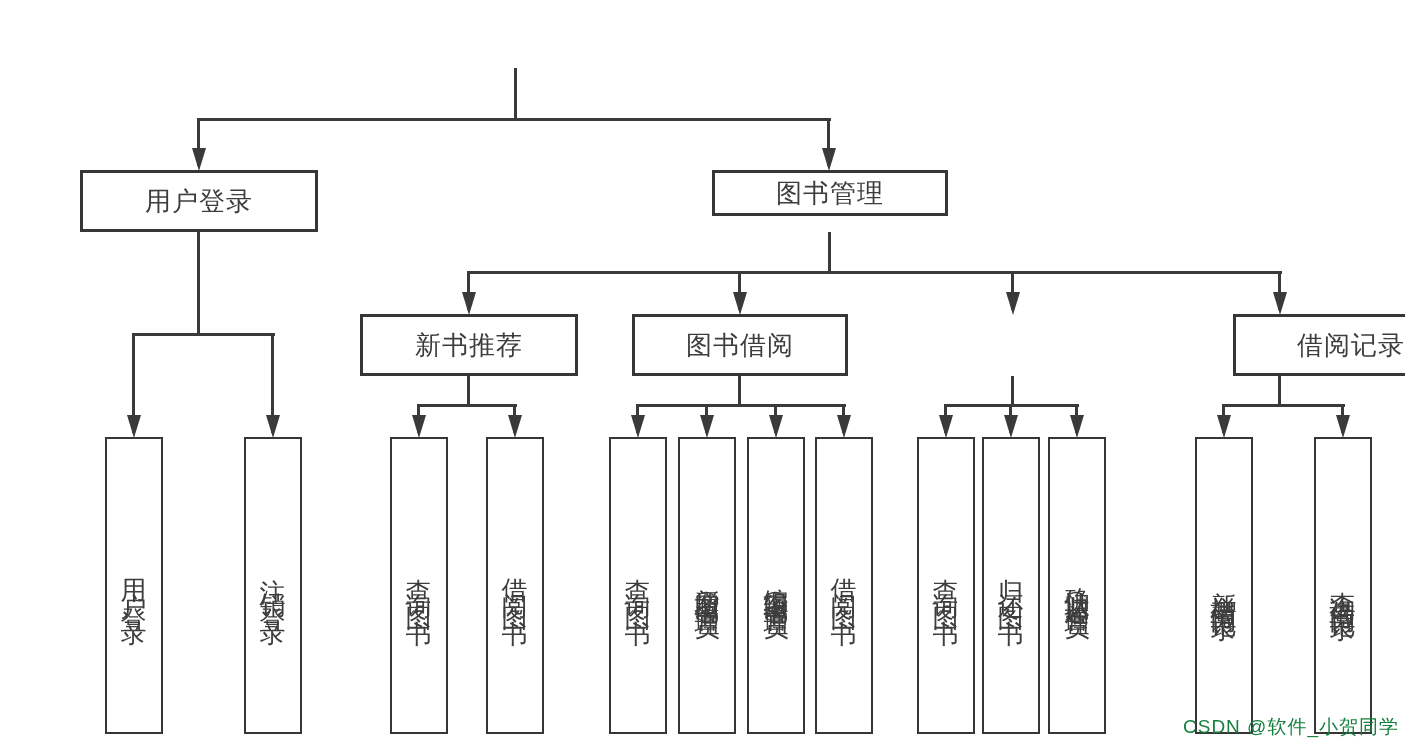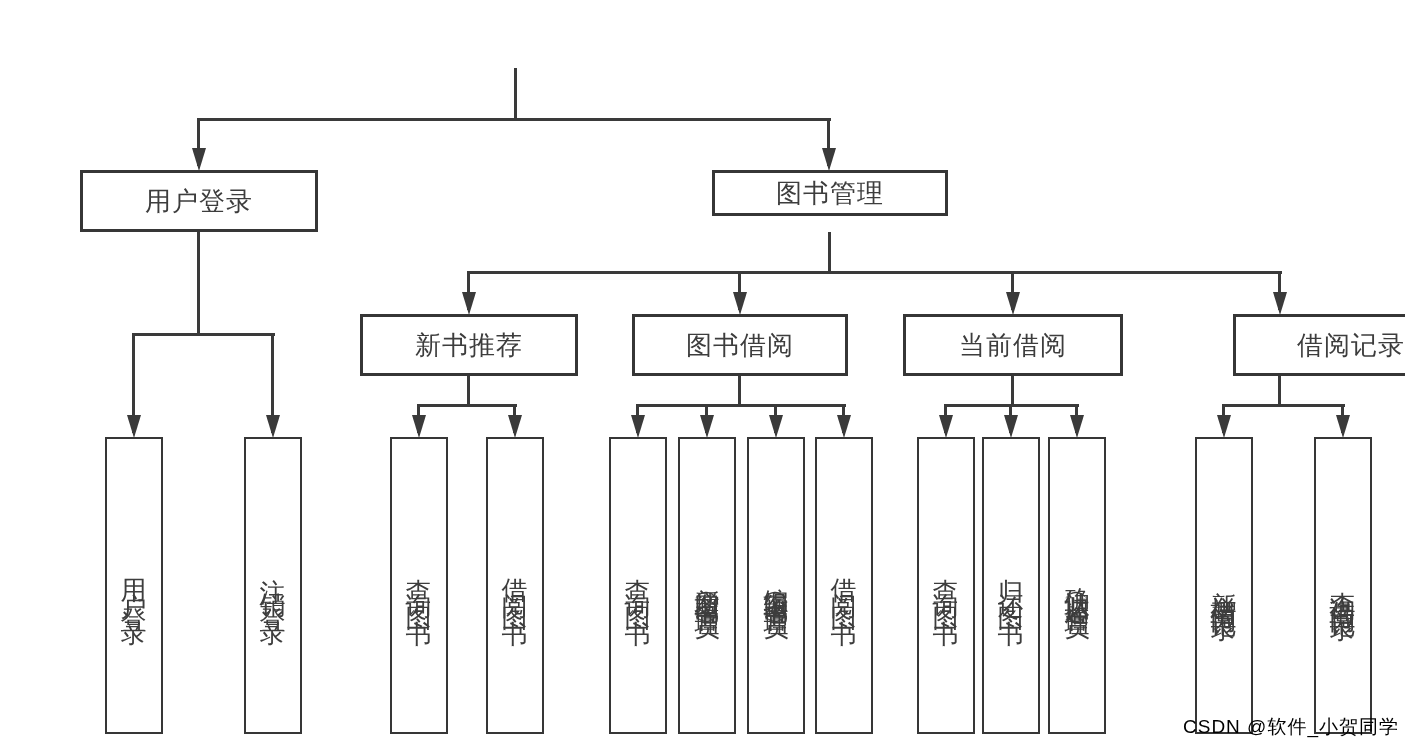--- a/index.html
+++ b/index.html
@@ -21,44 +21,41 @@
   .vtext.mid{letter-spacing:5px;}
   .vtext.tight{font-size:25px;letter-spacing:4px;}
   .vline,.hline{position:absolute;background:#3a3a3a;z-index:1;}
   .arrow{
     position:absolute;width:0;height:0;z-index:3;
     border-left:7px solid transparent;border-right:7px solid transparent;
     border-top:23px solid #3a3a3a;
   }
   .watermark{
     position:absolute;left:1183px;top:714px;z-index:6;
-    font-size:19px;color:#000000;letter-spacing:1px;white-space:nowrap;
+    font-size:19px;color:#15803d;letter-spacing:1px;white-space:nowrap;
   }
 </style>
 </head>
 <body>
 
 <div class="canvas">
 
 
   <div class="box" style="left:80px;top:170px;width:238px;height:62px">
     <span class="htext">用户登录</span>
   </div>
   <div class="box" style="left:712px;top:170px;width:236px;height:46px">
     <span class="htext">图书管理</span>
   </div>
 
   <div class="box" style="left:360px;top:314px;width:218px;height:62px">
     <span class="htext">新书推荐</span>
   </div>
   <div class="box" style="left:632px;top:314px;width:216px;height:62px">
     <span class="htext">图书借阅</span>
-  </div>
-  <div class="box" style="left:903px;top:314px;width:220px;height:62px">
-    <span class="htext">当前借阅</span>
   </div>
   <div class="box" style="left:1233px;top:314px;width:236px;height:62px">
     <span class="htext">借阅记录</span>
   </div>
 
   <div class="box leaf" style="left:105px;top:437px;width:58px;height:297px">
     <span class="vtext">用户登录</span>
   </div>
   <div class="box leaf" style="left:244px;top:437px;width:58px;height:297px">
     <span class="vtext">注销登录</span>

